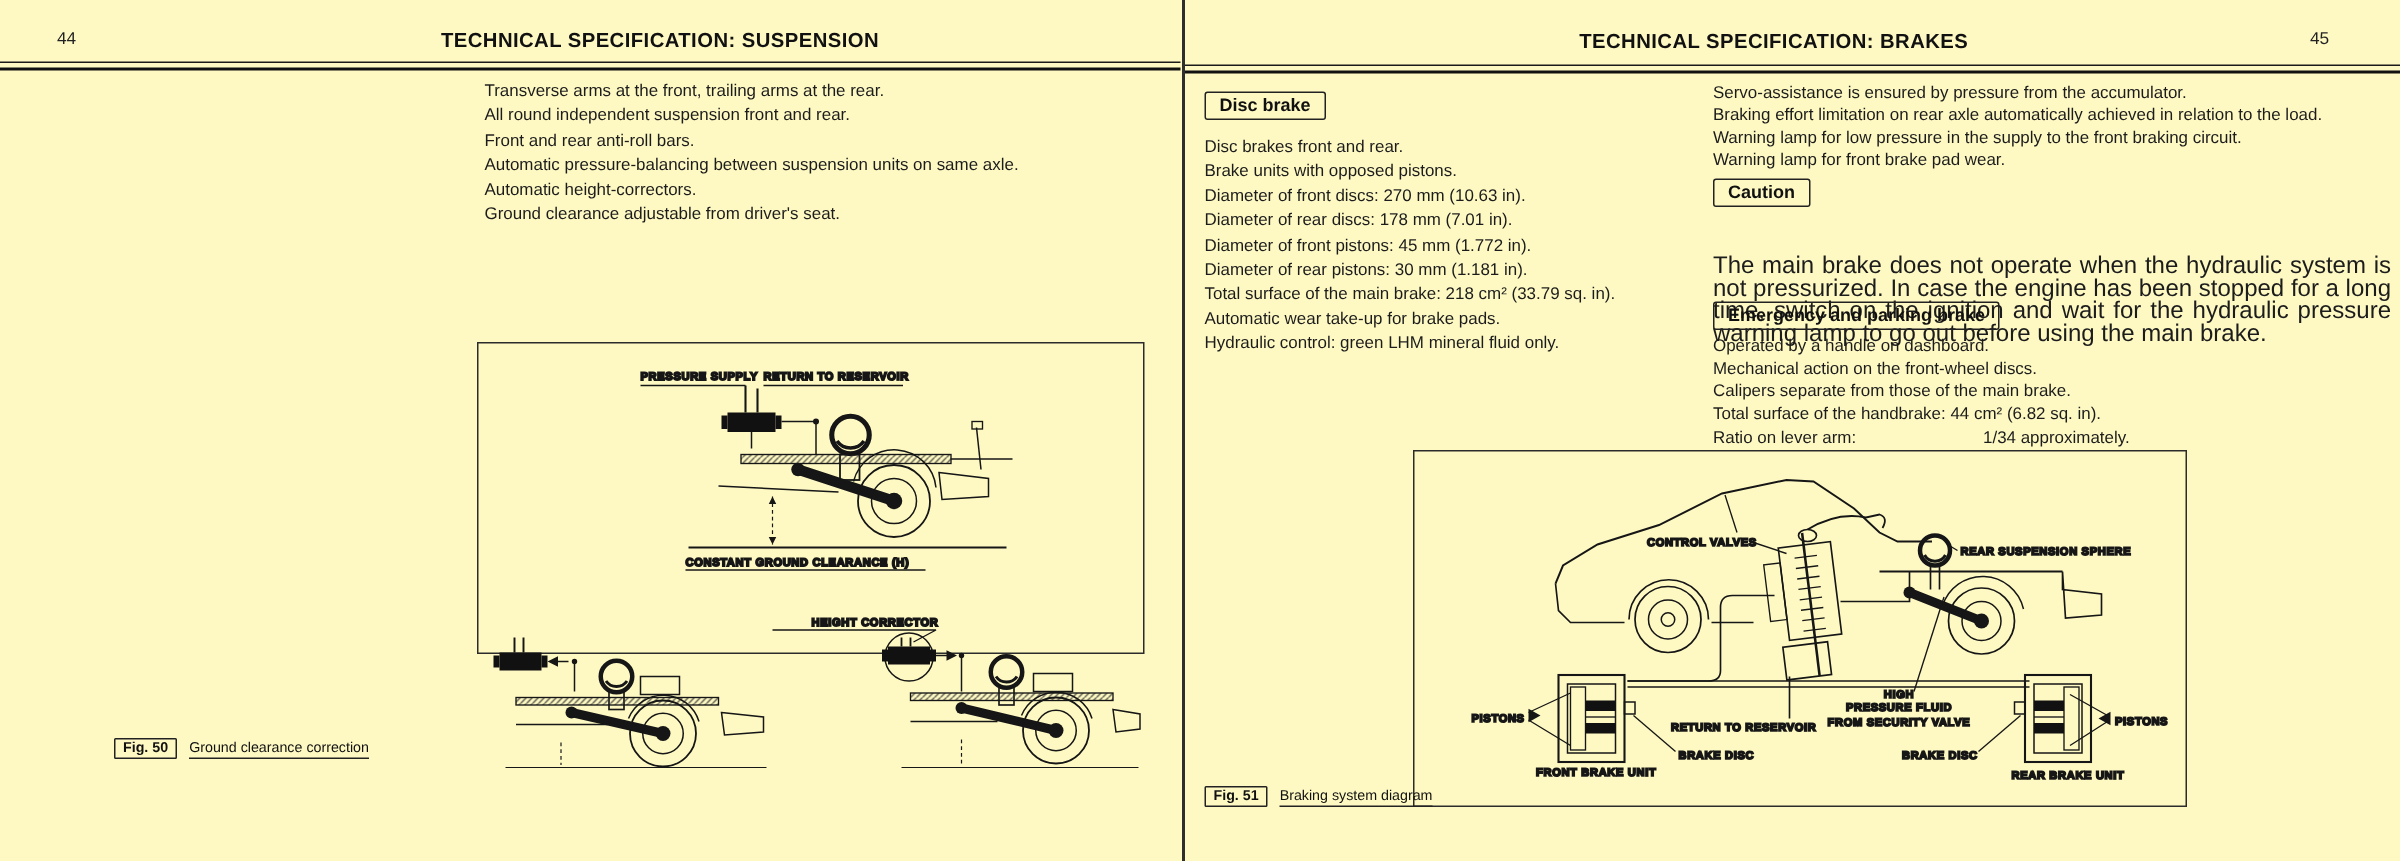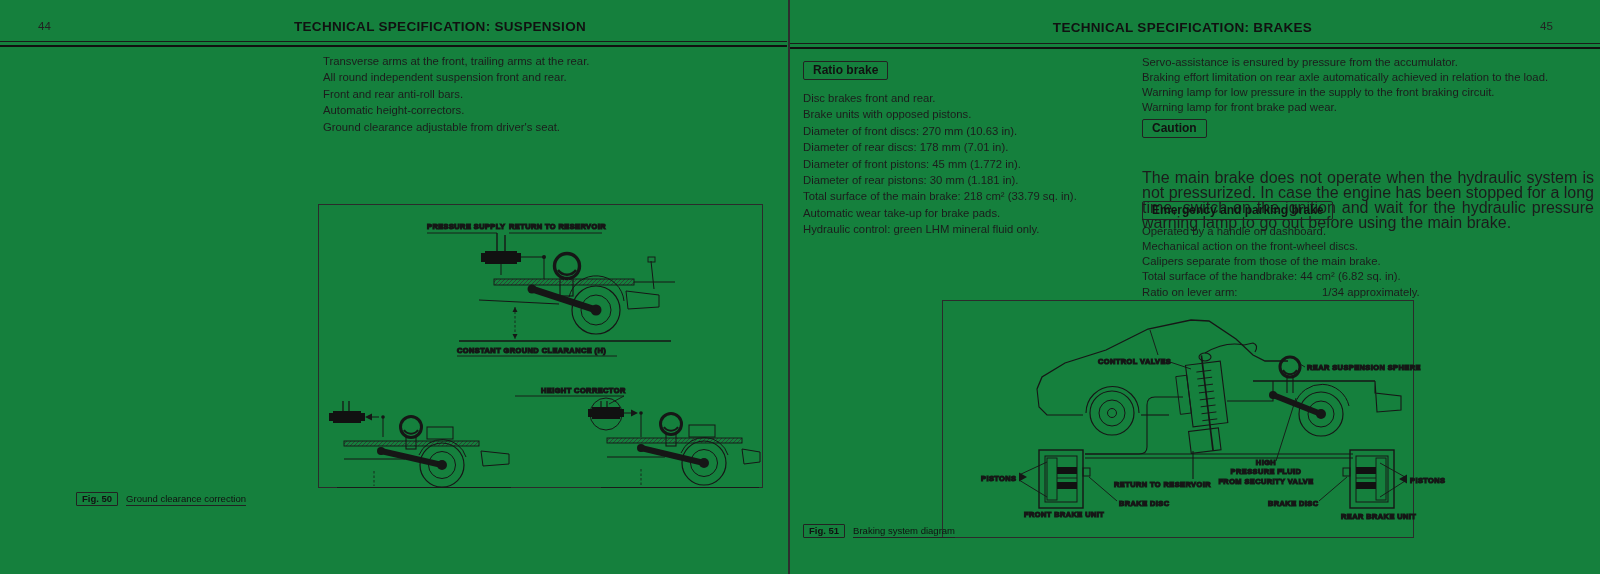--- a/index.html
+++ b/index.html
@@ -1,19 +1,19 @@
 <!DOCTYPE html>
 <html><head>
 <meta charset="utf-8">
 <style>
   * { margin:0; padding:0; box-sizing:border-box; }
   body { background:#ffffff; font-family:"Liberation Sans", sans-serif; }
   .spread {
     position:relative; width:1600px; height:574px;
-    background:#15803d; color:#1e1e1e; overflow:hidden;
+    background:#fef9c3; color:#1e1e1e; overflow:hidden;
   }
   .abs { position:absolute; }
   .page-num { font-size:11.5px; color:#222; }
   .page-title {
     font-size:13.5px; font-weight:bold; letter-spacing:0.3px;
     text-align:center; color:#111;
   }
   .rule-thin  { height:1px;   background:#1a1a1a; }
   .rule-thick { height:2.6px; background:#111; }
   .gutter { width:2px; background:#2e2e2e; top:0; height:574px; }
@@ -53,25 +53,26 @@
 
   <div class="abs page-title" style="left:0; top:19px; width:880px;">TECHNICAL SPECIFICATION: SUSPENSION</div>
 
   <div class="abs rule-thin" style="left:0; top:41px;  width:787px;"></div>
   <div class="abs rule-thick" style="left:0; top:44.5px; width:787px;"></div>
 
   <div class="abs spec-col" style="left:323px; top:53px; width:455px;">
     <div class="spec-line">Transverse arms at the front, trailing arms at the rear.</div>
     <div class="spec-line">All round independent suspension front and rear.</div>
     <div class="spec-line">Front and rear anti-roll bars.</div>
+    <div class="spec-line">Automatic pressure-balancing between suspension units on same axle.</div>
     <div class="spec-line">Automatic height-correctors.</div>
     <div class="spec-line">Ground clearance adjustable from driver's seat.</div>
   </div>
 
-  <div class="abs fig-box" style="left:318px; top:204px; width:445px; height:284px;">
+  <div class="abs fig-box" style="left:318px; top:228px; width:445px; height:208px;">
     <svg width="442" height="283" viewBox="0 0 442 283">
       <defs>
         <pattern id="hatchA" patternUnits="userSpaceOnUse" width="4" height="4">
           <path d="M0,4 L4,0" stroke="#333" stroke-width="0.8"></path>
         </pattern>
       </defs>
       <g stroke="#161616" fill="none" stroke-width="1.2">
 
         <text x="108" y="24">PRESSURE SUPPLY</text>
         <text x="190" y="24">RETURN TO RESERVOIR</text>
@@ -169,21 +170,21 @@
   </div>
 
   <div class="abs gutter" style="left:788px;"></div>
 
   <div class="abs page-title" style="left:790px; top:20px; width:756px;padding-left:29px;">TECHNICAL SPECIFICATION: BRAKES</div>
   <div class="abs page-num" style="left:1540px; top:20px;">45</div>
 
   <div class="abs rule-thin" style="left:790px; top:43px;   width:810px;"></div>
   <div class="abs rule-thick" style="left:790px; top:46.5px; width:810px;"></div>
 
-  <div class="abs boxed-heading" style="left:803px; top:61px;">Ratio brake</div>
+  <div class="abs boxed-heading" style="left:803px; top:61px;">Disc brake</div>
 
   <div class="abs spec-col" style="left:803px; top:90px; width:340px;">
     <div class="spec-line">Disc brakes front and rear.</div>
     <div class="spec-line">Brake units with opposed pistons.</div>
     <div class="spec-line">Diameter of front discs: 270 mm (10.63 in).</div>
     <div class="spec-line">Diameter of rear discs: 178 mm (7.01 in).</div>
     <div class="spec-line">Diameter of front pistons: 45 mm (1.772 in).</div>
     <div class="spec-line">Diameter of rear pistons: 30 mm (1.181 in).</div>
     <div class="spec-line">Total surface of the main brake: 218 cm² (33.79 sq. in).</div>
     <div class="spec-line">Automatic wear take-up for brake pads.</div>
@@ -205,21 +206,21 @@
 
   <div class="abs spec-col" style="left:1142px; top:224px; width:458px;">
     <div class="spec-line" style="line-height:15px;">Operated by a handle on dashboard.</div>
     <div class="spec-line" style="line-height:15px;">Mechanical action on the front-wheel discs.</div>
     <div class="spec-line" style="line-height:15px;">Calipers separate from those of the main brake.</div>
     <div class="spec-line" style="line-height:15px;">Total surface of the handbrake: 44 cm² (6.82 sq. in).</div>
   </div>
   <div class="abs spec-line" style="left:1142px; top:284px;">Ratio on lever arm:</div>
   <div class="abs spec-line" style="left:1322px; top:284px;">1/34 approximately.</div>
 
-  <div class="abs fig-box" style="left:942px; top:300px; width:472px; height:238px;">
+  <div class="abs fig-box" style="left:942px; top:300px; width:516px; height:238px;">
     <svg width="513" height="235" viewBox="0 0 513 235">
       <g stroke="#161616" fill="none" stroke-width="1.15">
 
         <path d="M94,88 L99,76 L122,62 L163,49 L205,28 L248,19 L266,20 L293,38 L310,54 L322,60 H345" stroke-width="1.3"></path>
         <path d="M94,88 L96,106 L104,114 H140" stroke-width="1.1"></path>
         <path d="M143,112 A26 26 0 0 1 196,112" stroke-width="1.1"></path>
         <path d="M198,114 H226" stroke-width="1.1"></path>
         <path d="M207,29 L215,54" stroke-width="0.9"></path>
 
         <circle cx="169" cy="112" r="22"></circle>

